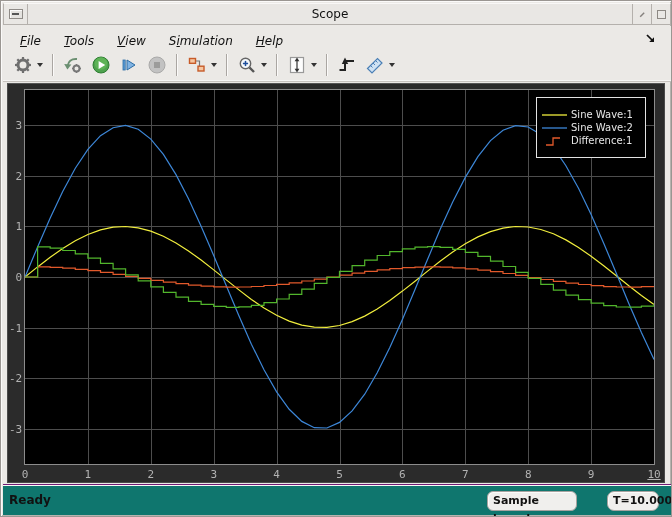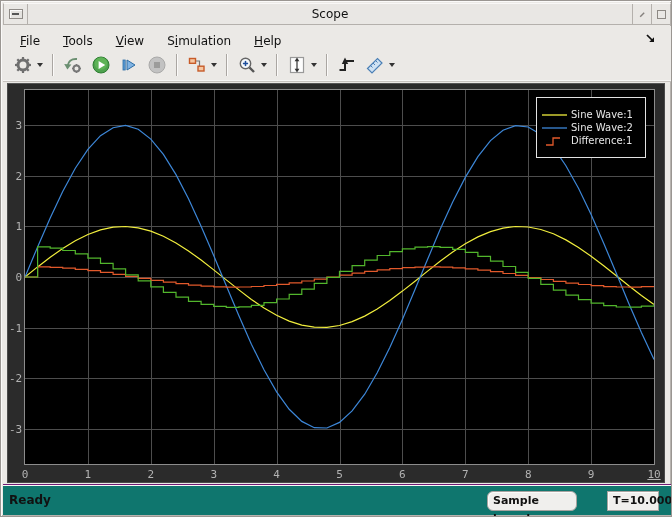--- a/index.html
+++ b/index.html
@@ -20,21 +20,21 @@
   .tb-title{flex:1;text-align:center;font-size:12px;color:#111;line-height:20px;}
   .tb-btn-a,.tb-btn-b{width:19px;border-left:1px solid #b4b0ac;}
   .min-btn{width:14px;height:10px;border:1px solid #8f8b87;background:#e4e2df;
     box-shadow:inset 1px 1px 0 #fafafa;display:flex;align-items:center;justify-content:flex-start;padding-left:2px;}
   .min-dash{width:7px;height:2px;background:#555;}
   .sq{width:9px;height:9px;border:1.5px solid #8d8984;}
   
   .menubar{
     position:absolute;left:2px;top:25px;width:668px;height:31px;
     display:flex;align-items:center;padding-left:10px;background:#ebe9e6;
-    border-bottom:1px solid #cfcbc7;font-size:12px;color:#111;
+    border-bottom:1px solid #cfcbc7;font-size:12px;color:#111;font-style:italic;
   }
   .menu-item{padding:2px 7px;margin-right:9px;cursor:default;}
   .menu-item .accel{text-decoration:underline;}
   .dock{position:absolute;right:14px;top:7px;width:12px;height:12px;}
   
   .toolbar{
     position:absolute;left:2px;top:48px;width:668px;height:33px;
     display:flex;align-items:center;padding-left:6px;background:#ebe9e6;
     border-bottom:1px solid #c6c2be;box-shadow:inset 0 -1px 0 #f6f5f4;
   }
@@ -65,21 +65,21 @@
   .statusbar{
     position:absolute;left:2px;top:483px;width:668px;height:31px;background:#0f766e;
     border-top:1px solid #701a75;box-shadow:inset 0 1px 0 #f9f8f7;font-size:12px;color:#111;font-weight:bold;
   }
   .status-text{position:absolute;left:6px;top:8px;}
   .status-box{
     position:absolute;top:6px;height:20px;line-height:18px;font-size:11px;padding-left:5px;
     background:#f0efed;border:1px solid #a7a3a0;box-shadow:inset 1px 1px 0 #fbfbfa;
   }
   .box-sample{left:484px;width:90px;border-radius:6px;}
-  .box-time{left:604px;width:52px;}
+  .box-time{left:604px;width:52px;border-radius:7px;}
 </style>
 </head>
 <body>
 
 <div class="window">
 
   <div class="titlebar">
     <div class="tb-cell tb-left">
       <div class="min-btn">
           <div class="min-dash"></div>

